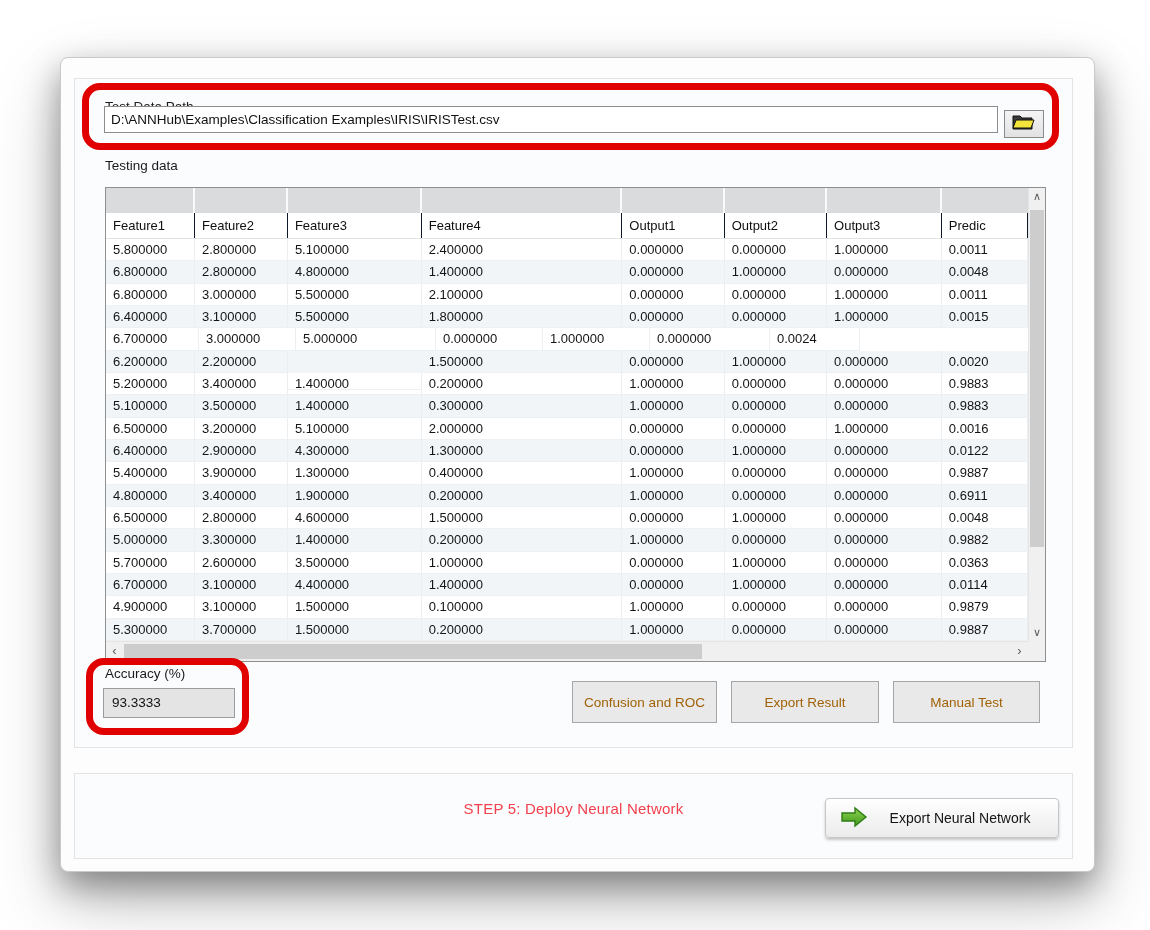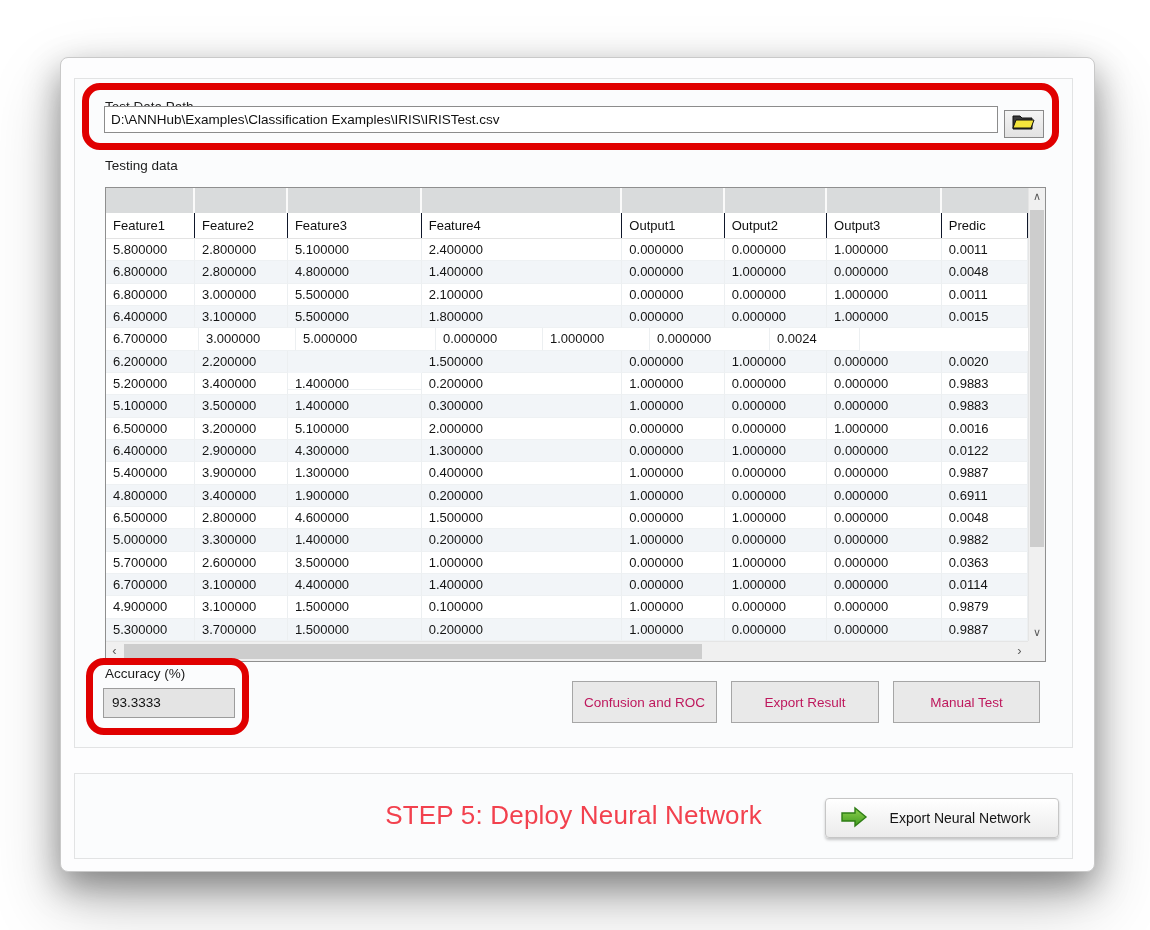--- a/index.html
+++ b/index.html
@@ -69,41 +69,41 @@
   .sb-corner { position:absolute; right:0; bottom:0; width:17px; height:20px; background:#f0f0f0; }
 
   
   .acc-box {
     position:absolute; left:28px; top:609px; width:132px; height:30px;
     background:#e4e4e4; border:1px solid #9c9c9c; font-size:13.5px; color:#111;
     padding:6px 0 0 8px;
   }
   .act-btn {
     position:absolute; top:602px; height:42px; background:#e9e9e9; border:1px solid #a6a6a6;
-    font-family:"Liberation Sans",sans-serif; font-size:13.5px; color:#be185d;
+    font-family:"Liberation Sans",sans-serif; font-size:13.5px; color:#a16207;
     display:flex; align-items:center; justify-content:center; cursor:pointer;
   }
   .btn-confusion { left:497px; width:145px; }
   .btn-exportres { left:656px; width:148px; }
   .btn-manual    { left:818px; width:147px; }
 
   
   .nav-btn {
     position:absolute; top:24px; height:40px; border:1px solid #c6c6c6; border-radius:4px;
     background:linear-gradient(#ffffff,#ebebeb); box-shadow:0 2px 3px rgba(0,0,0,0.22);
     display:flex; align-items:center; cursor:pointer; font-size:14px; color:#141414;
   }
   .nav-retrain { left:15px; width:230px; }
   .nav-export  { left:750px; width:234px; }
   .nav-btn .arrow { margin:0 14px 0 14px; display:block; }
   .nav-btn .nav-label { flex:1; text-align:center; padding-right:16px; }
   .nav-export .nav-label { padding-right:20px; }
   .step-label {
     position:absolute; left:0; right:0; top:26px; text-align:center;
-    font-size:26px; letter-spacing:0.2px;
+    font-size:15px; letter-spacing:0.2px;
   }
 </style>
 </head>
 <body>
 
 <div class="window">
 
   <div class="panel main-panel">
 
     <div class="annotation ann-path" style="border-color: rgb(224, 0, 0);"></div>

